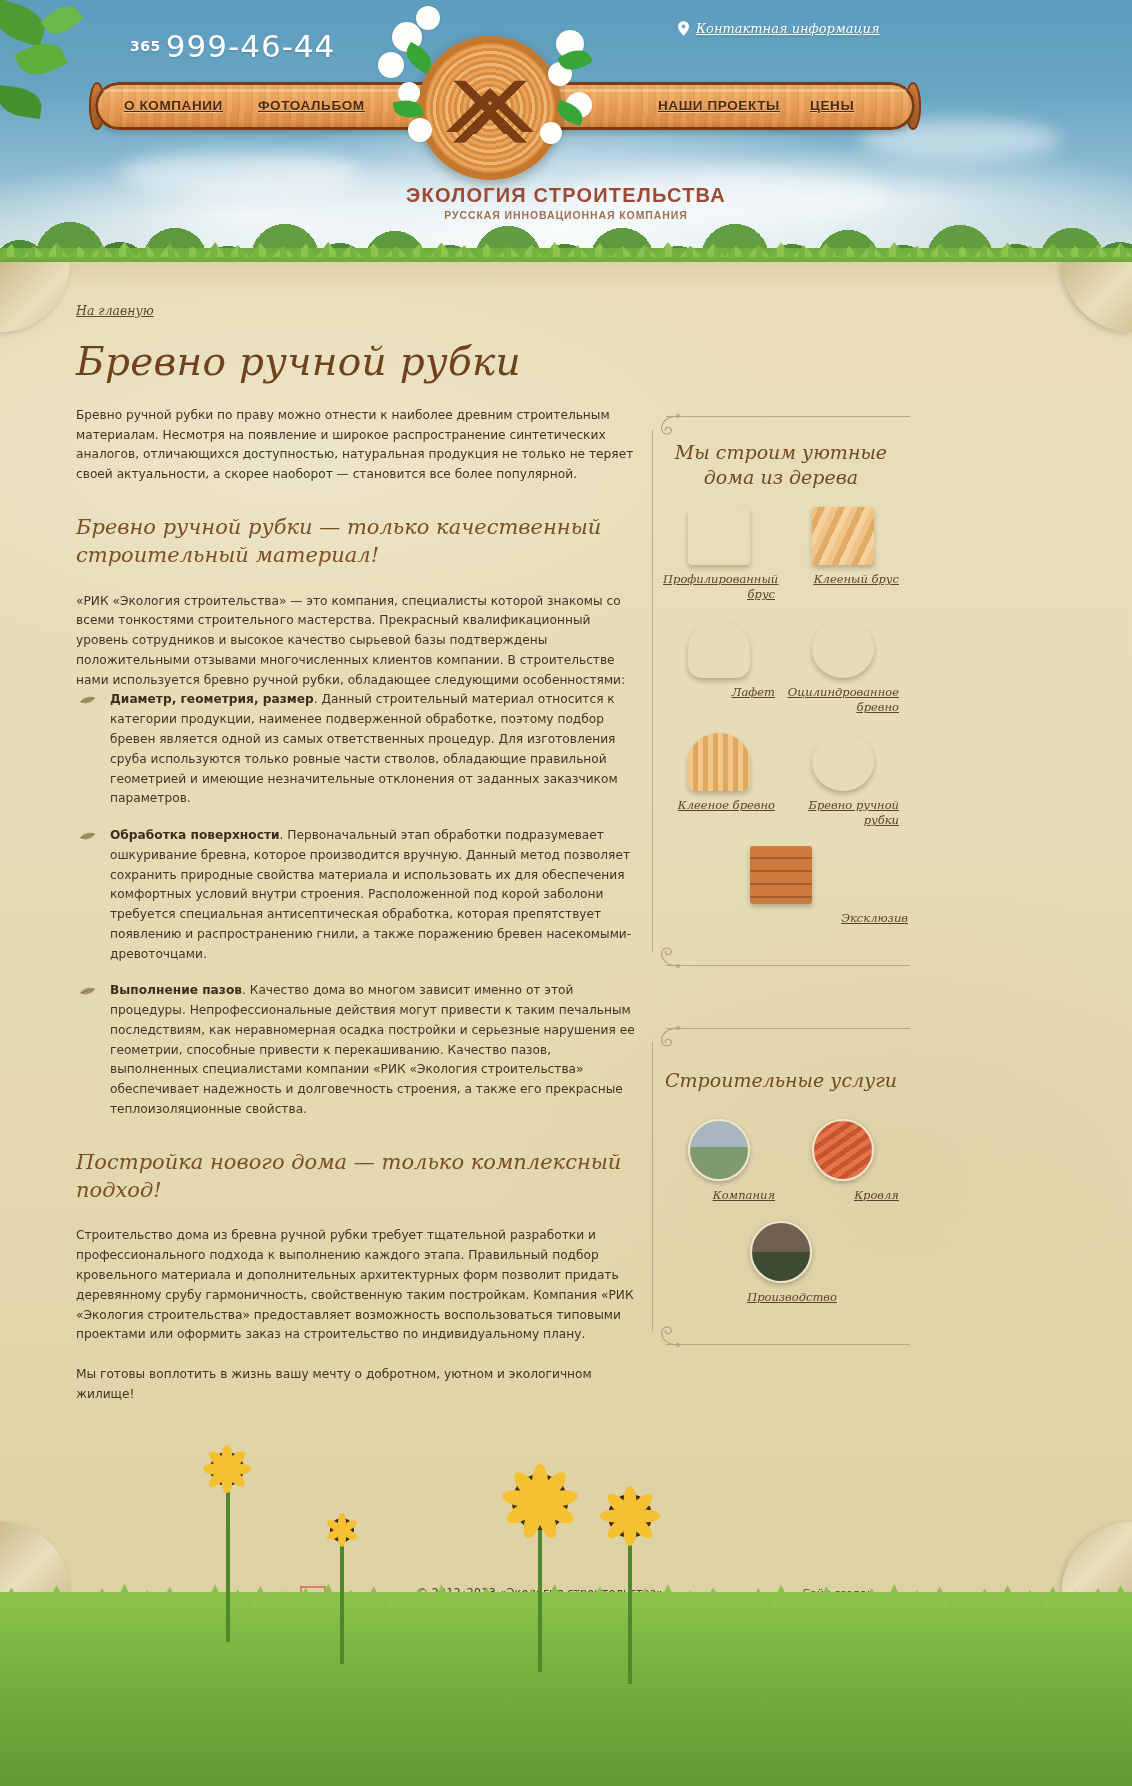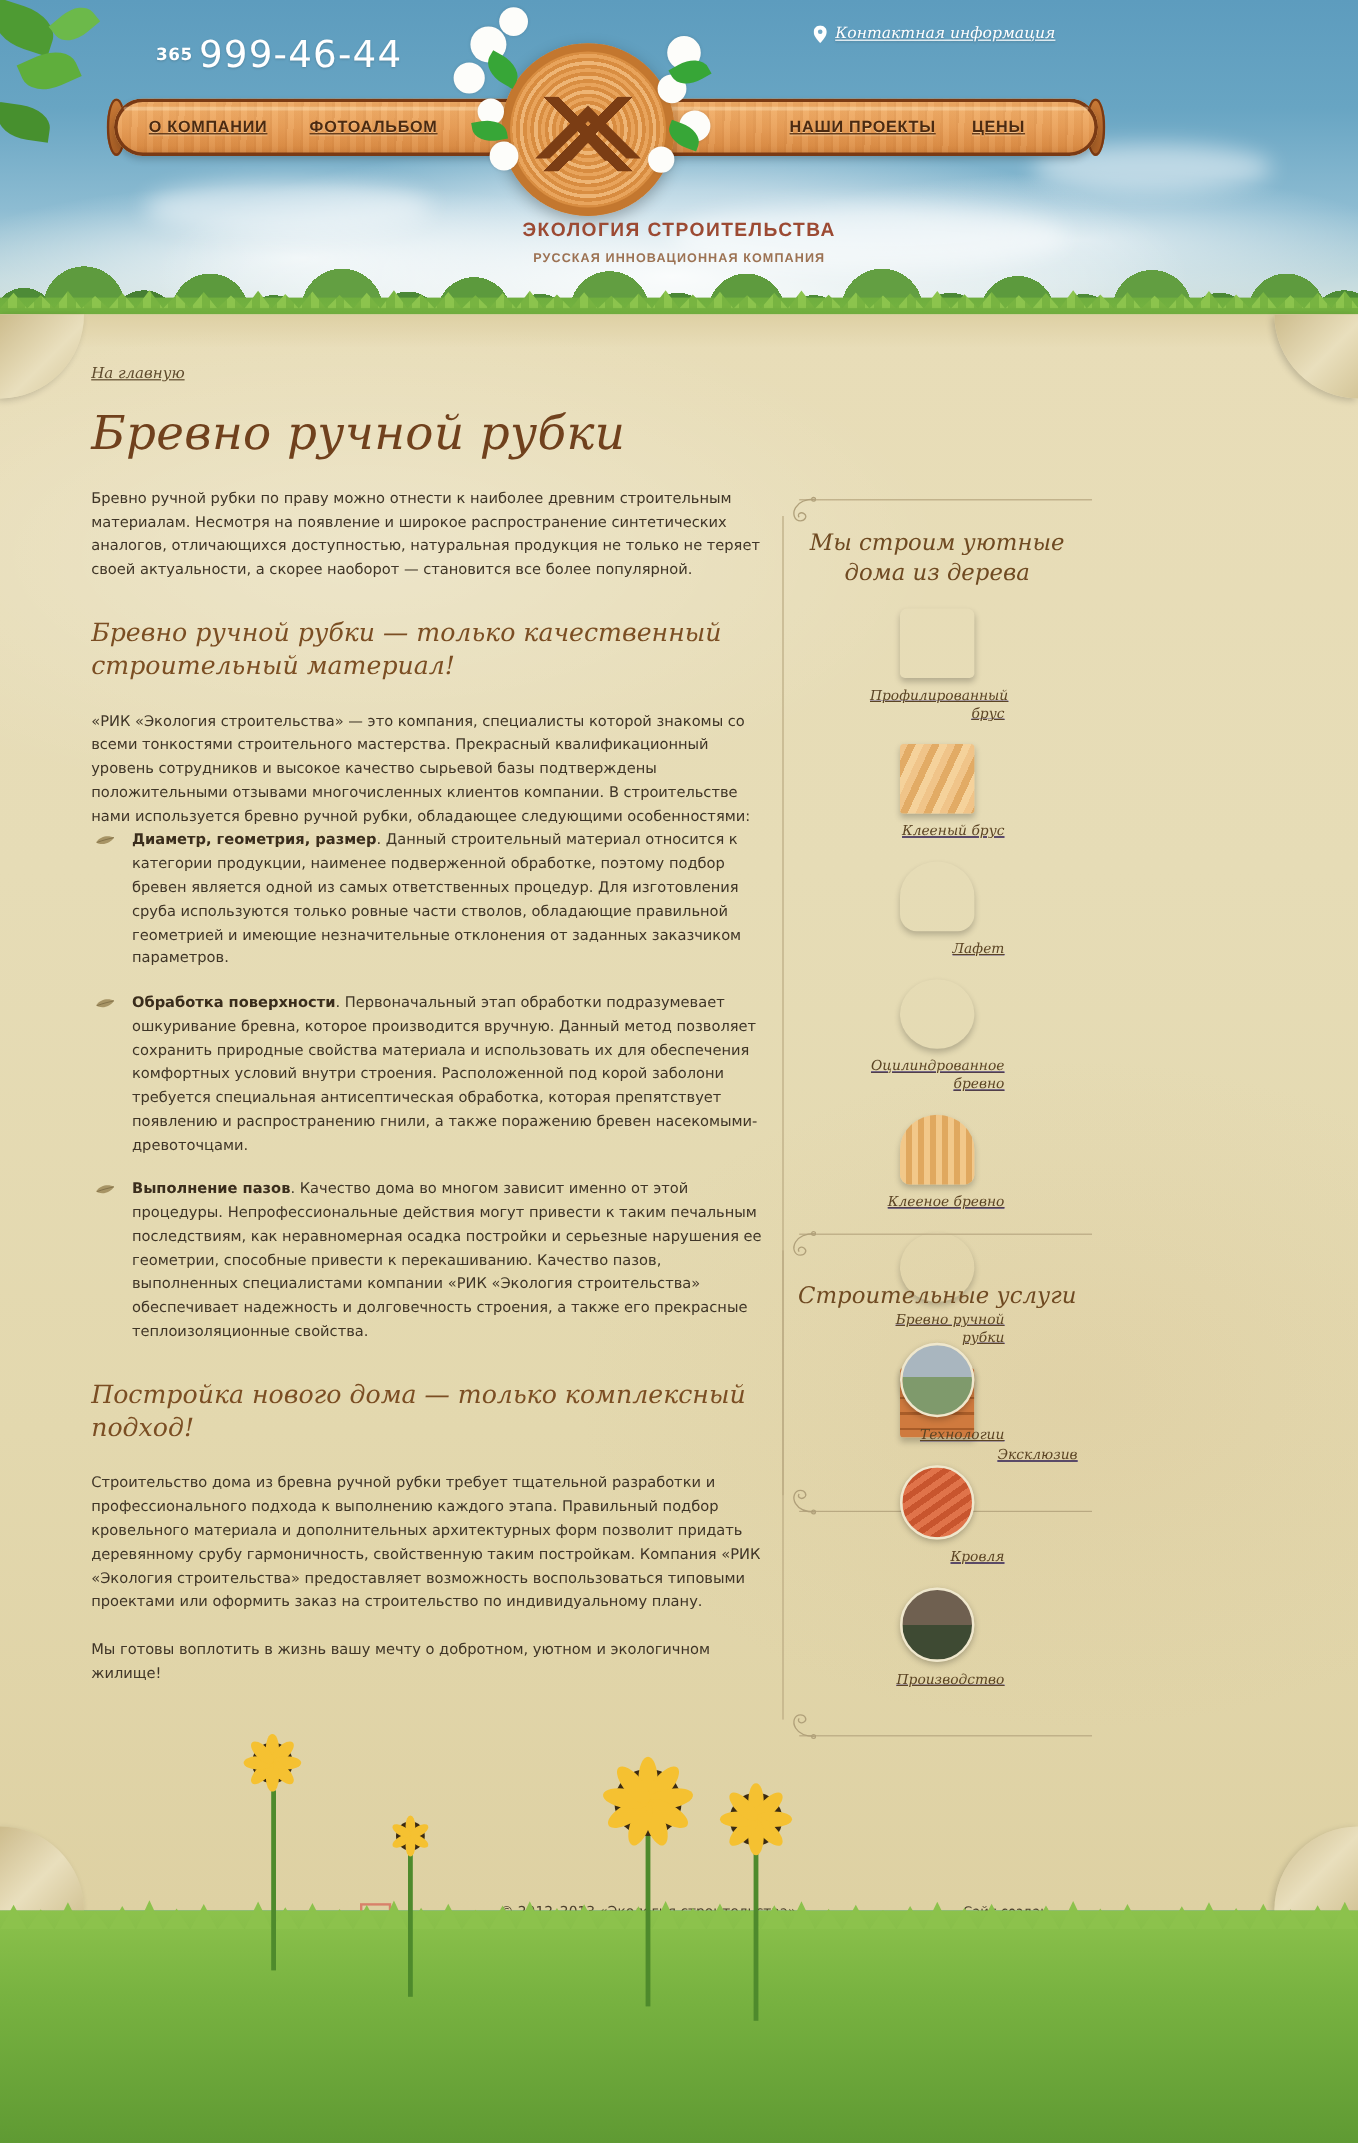--- a/index.html
+++ b/index.html
@@ -126,21 +126,21 @@
     width:96px; height:64px;
   }
 
   
   .blossom { position:absolute; border-radius:50%; background:#fdfdfa; box-shadow:0 0 3px rgba(0,0,0,.12); }
   .blleaf  { position:absolute; background:#37a637; border-radius:0 70% 0 70%; }
 
   
   .sitetitle {
     position:absolute; left:0; top:184px; width:1132px; text-align:center;
-    font-family:"Liberation Sans", sans-serif; font-weight:700; font-size:16px;
+    font-family:"Liberation Sans", sans-serif; font-weight:700; font-size:20px;
     color:#9c4a33; letter-spacing:1.2px;
   }
   .sitesub {
     position:absolute; left:0; top:209px; width:1132px; text-align:center;
     font-family:"Liberation Sans", sans-serif; font-weight:700; font-size:10.5px;
     color:#9c7253; letter-spacing:.9px;
   }
 
   
   .paper {
@@ -189,21 +189,21 @@
   ul.feat { list-style:none; }
   ul.feat li {
     position:relative; padding-left:34px; margin-bottom:17px;
     font-family:"DejaVu Sans", sans-serif; font-size:12.2px; line-height:1.62; color:#3f3527;
   }
   ul.feat li b { color:#3a2d1c; }
   .bul { position:absolute; left:4px; top:6px; width:16px; height:9px; }
 
   
   .side { position:absolute; left:652px; width:258px; }
-  .sidebox { position:relative; padding:24px 12px 26px; }
+  .sidebox { position:relative; padding:24px 2px 26px; }
   .sidebox .frameline-t { position:absolute; left:14px; right:0; top:0; height:1px; background:#b9a982; }
   .sidebox .frameline-l { position:absolute; left:0; top:14px; bottom:14px; width:1px; background:#b9a982; }
   .sidebox .frameline-b { position:absolute; left:14px; right:0; bottom:0; height:1px; background:#b9a982; }
   .orn { position:absolute; width:26px; height:26px; color:#b0a07a; }
   .orn.tl { left:2px; top:-6px; }
   .orn.bl { left:2px; bottom:-6px; transform:scaleY(-1); }
 
   .sidehead {
     text-align:center; font-family:"DejaVu Serif", serif; font-style:italic;
     font-size:19px; line-height:1.3; color:#6f4a22; margin-bottom:18px;
@@ -434,21 +434,21 @@
       <div class="frameline-l"></div>
       <svg class="orn tl" viewBox="0 0 26 26">
         <path d="M25 6 C18 6 12 8 9 13 C6 18 8 24 13 24 C17 24 19 20 16 18 C13 16 10 19 12 21" fill="none" stroke="#b0a07a" stroke-width="1.1"></path>
         <circle cx="24" cy="6" r="1.6" fill="none" stroke="#b0a07a" stroke-width="1"></circle>
       </svg>
       <div class="sidehead" style="margin-top:16px;margin-bottom:26px;">Строительные услуги</div>
       <div class="grid2">
 
         <a class="cell" href="#">
           <div class="circlethumb c-found"></div>
-          <div class="cellcap">Технологии</div>
+          <div class="cellcap">Компания</div>
         </a>
 
         <a class="cell" href="#">
           <div class="circlethumb c-roof"></div>
           <div class="cellcap">Кровля</div>
         </a>
 
 
         <a class="cell" href="#">
           <div class="circlethumb c-prod"></div>

